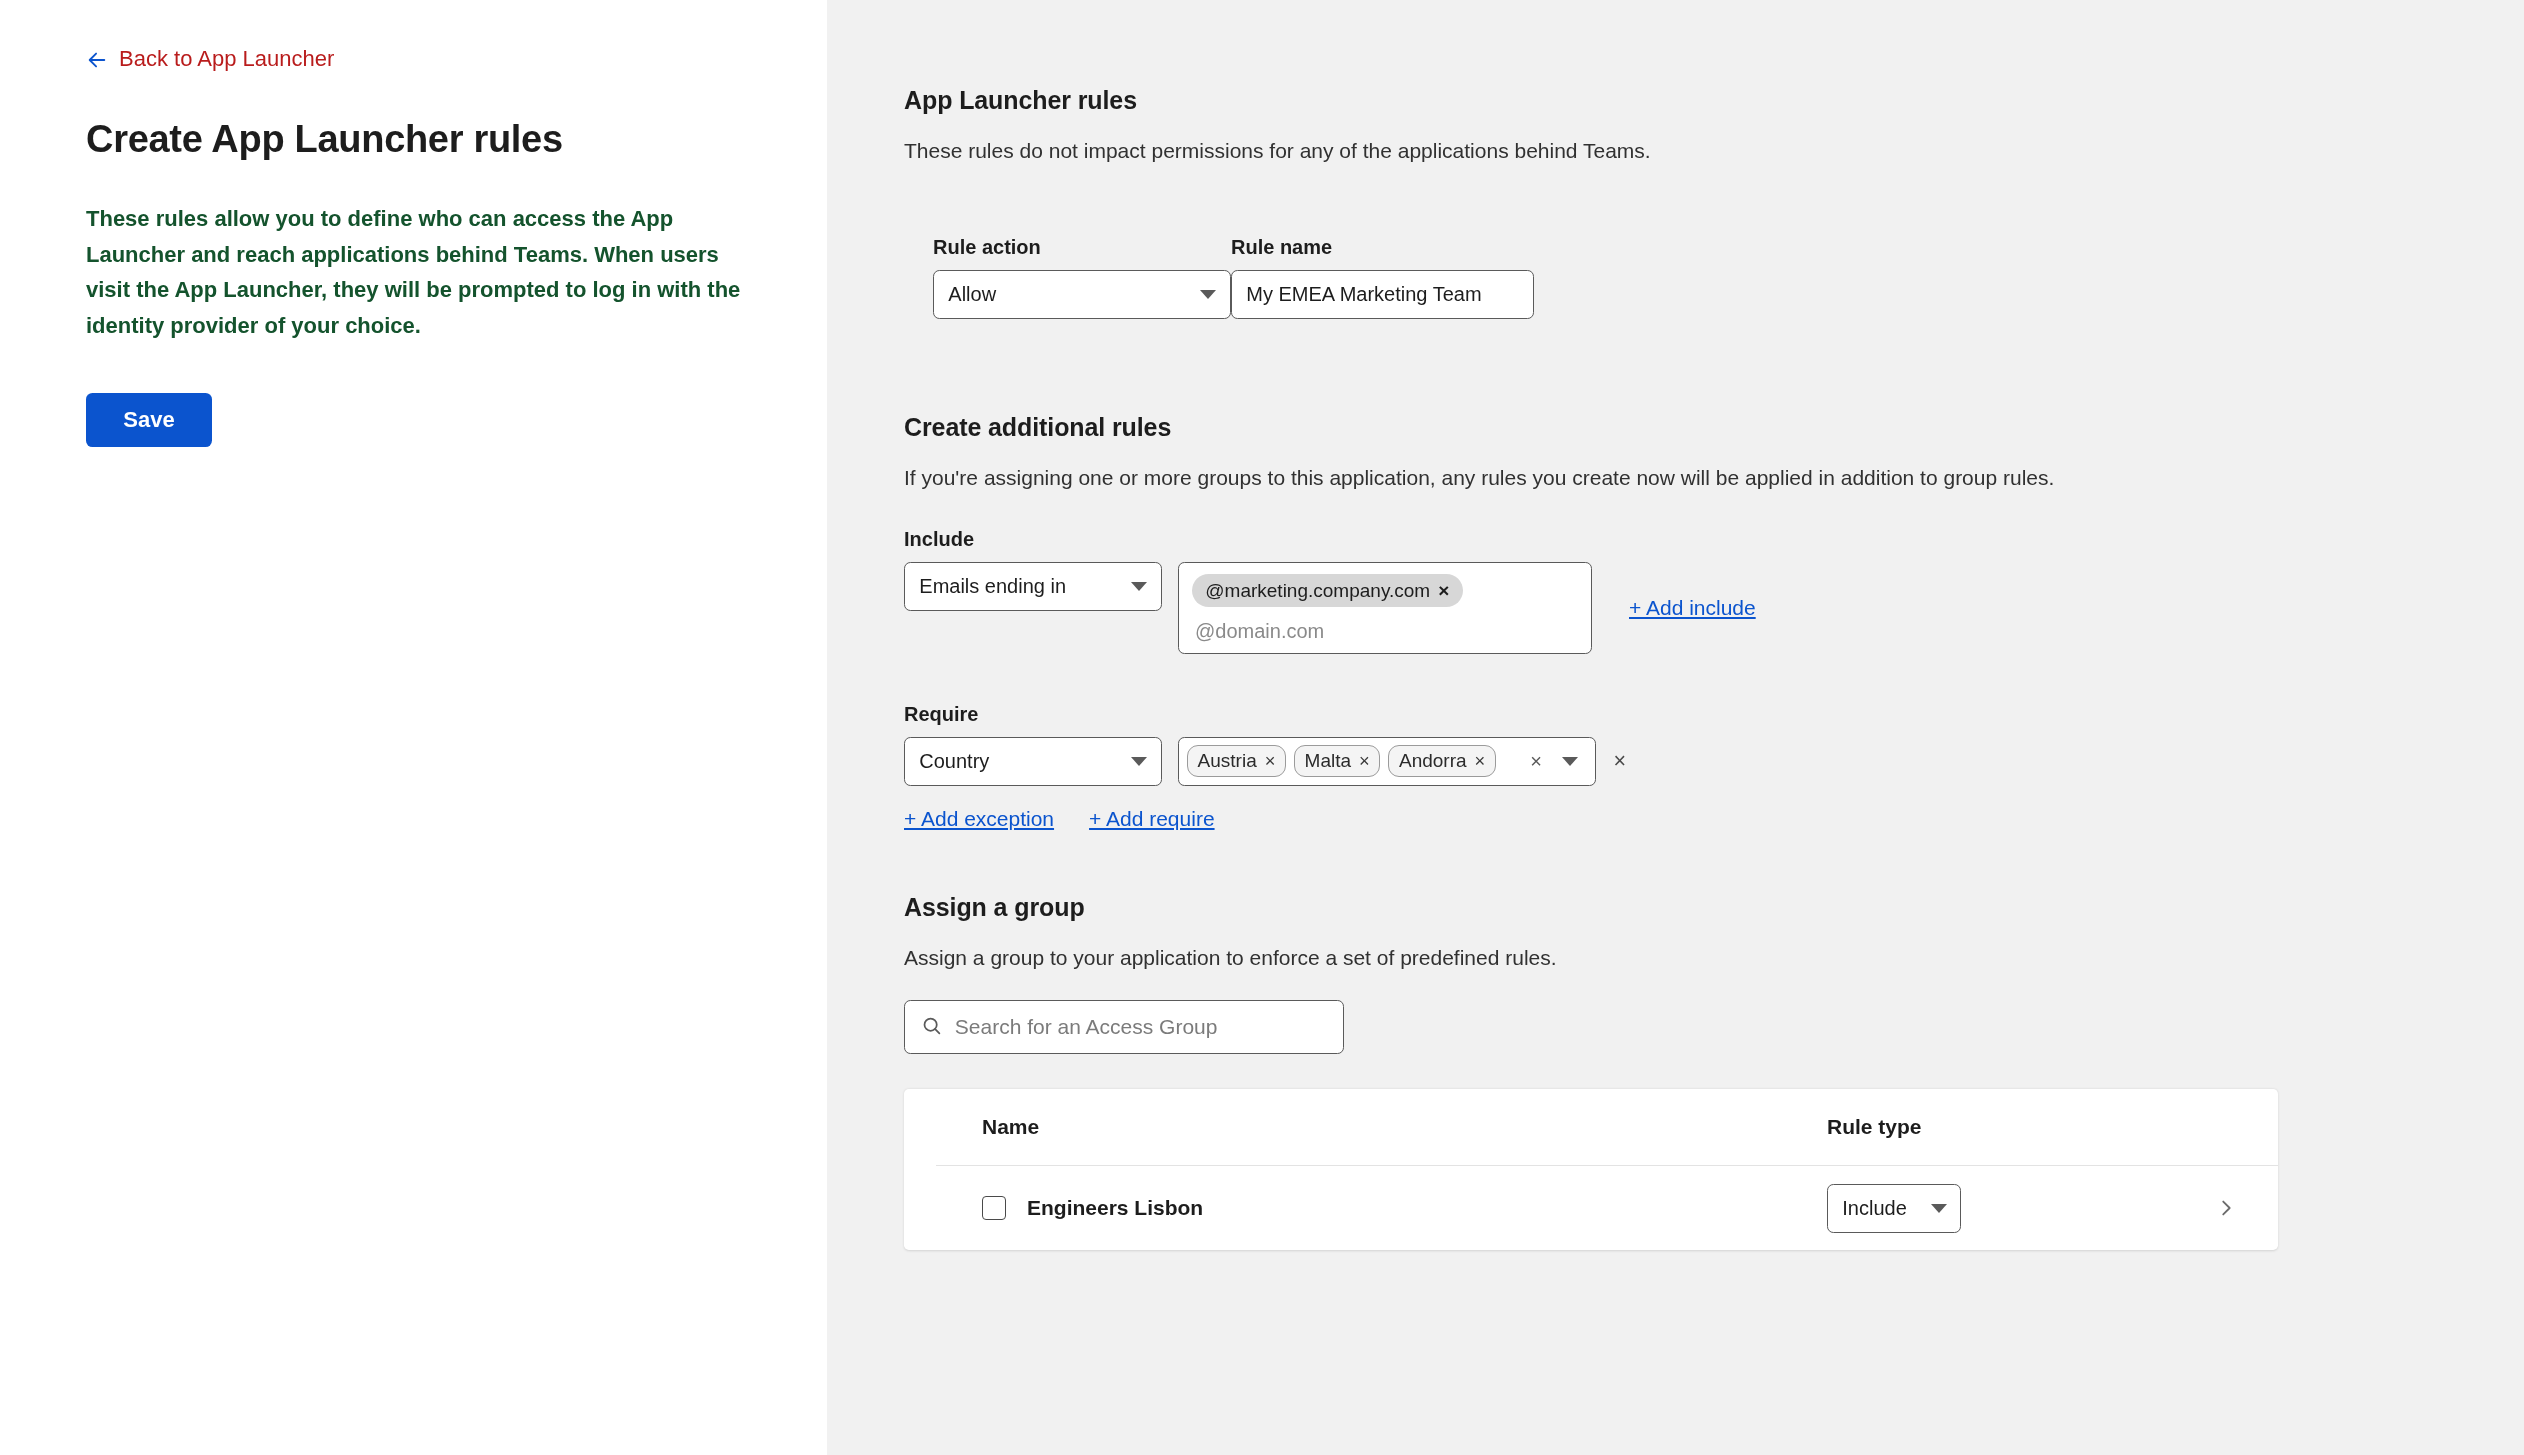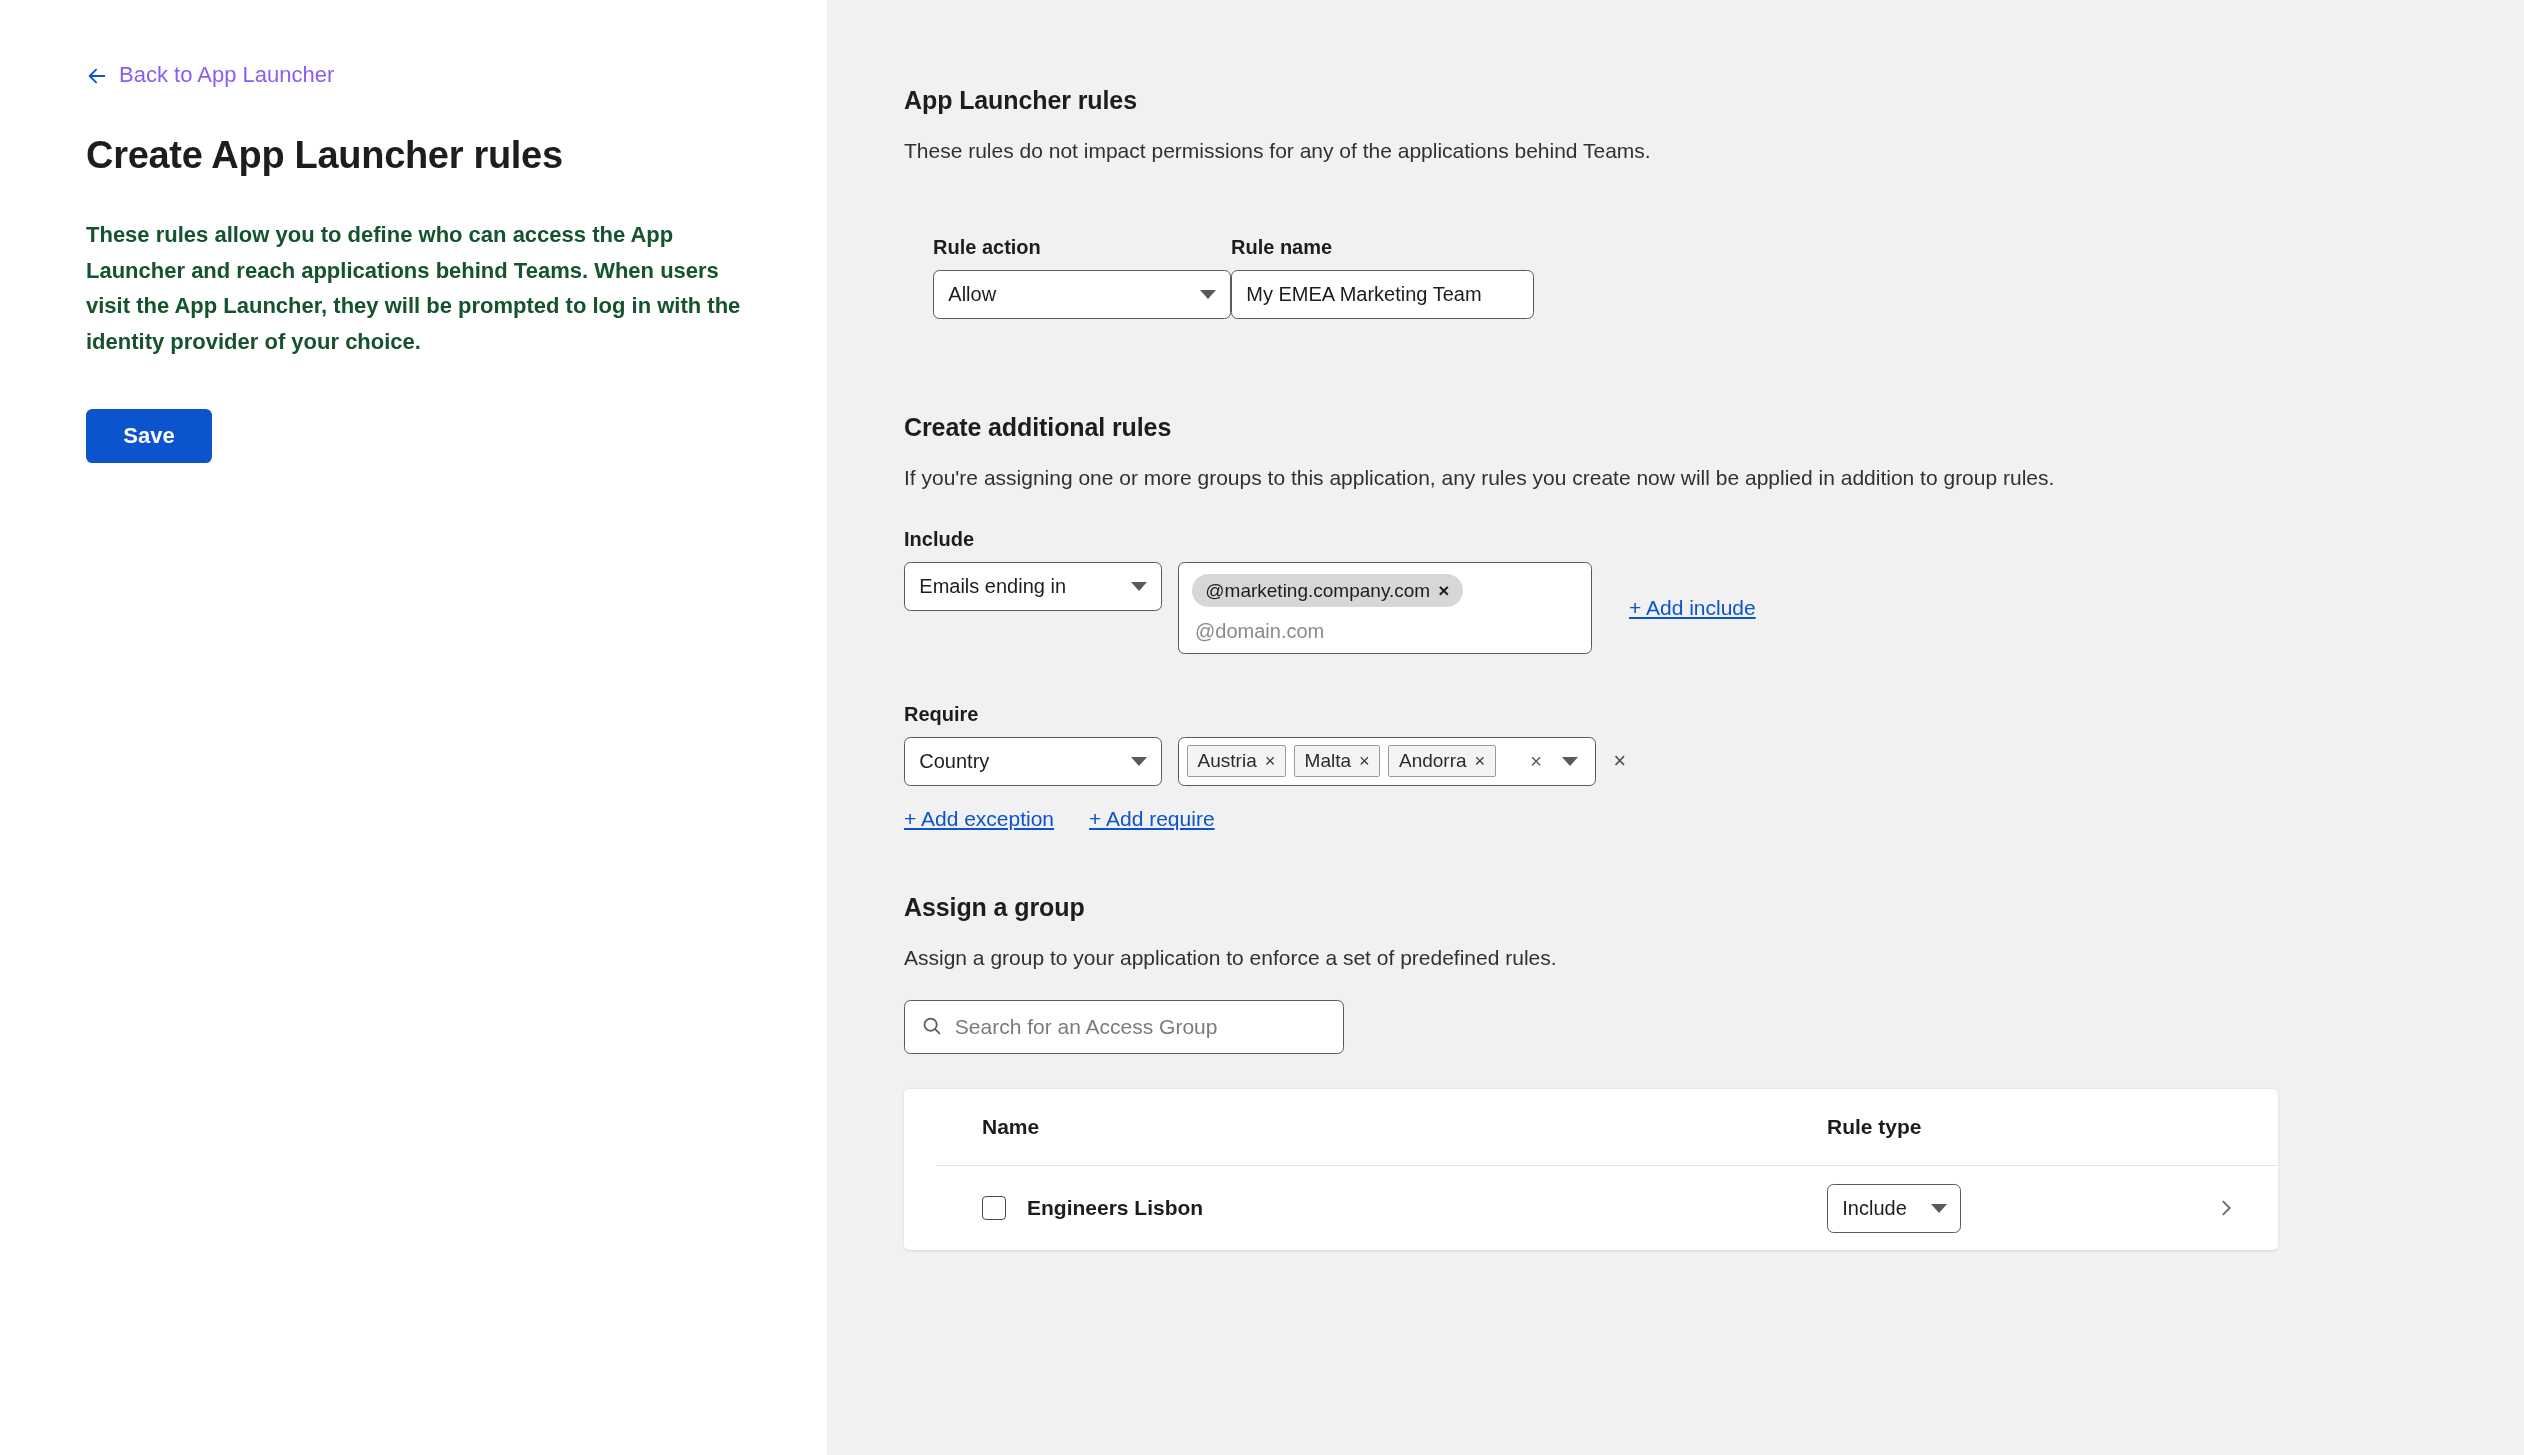--- a/index.html
+++ b/index.html
@@ -22,26 +22,26 @@
     width: 827px;
     height: 100%;
     background: #ffffff;
     padding: 48px 86px 0 86px;
     flex: 0 0 827px;
   }
   .back-link {
     display: inline-flex;
     align-items: center;
     gap: 11px;
-    color: #8b5cf6;
+    color: #b91c1c;
     font-size: 22px;
     font-weight: 400;
     text-decoration: none;
     line-height: 1;
-    margin-top: 16px;
+    margin-top: 0;
     cursor: pointer;
     text-align: right;
   }
   .back-arrow {
     display: inline-block;
     width: 22px;
     height: 22px;
     position: relative;
     top: 0.8px;
   }
@@ -199,21 +199,21 @@
     padding: 0 9.6px 0 8px;
     margin-left: 16px;
     position: relative;
   }
   .chip {
     display: inline-flex;
     align-items: center;
     gap: 8px;
     border: 1.6px solid #9b9b9b;
     background: #f4f4f4;
-    border-radius: 2px;
+    border-radius: 11px;
     padding: 4px 9.6px;
     font-size: 19px;
     color: #2b2b2b;
     margin-right: 8px;
   }
   .chip .x { cursor: pointer; font-size: 18.3px; color: #3a3a3a; }
   .chip-clear {
     position: absolute;
     right: 53px;
     font-size: 20px;

